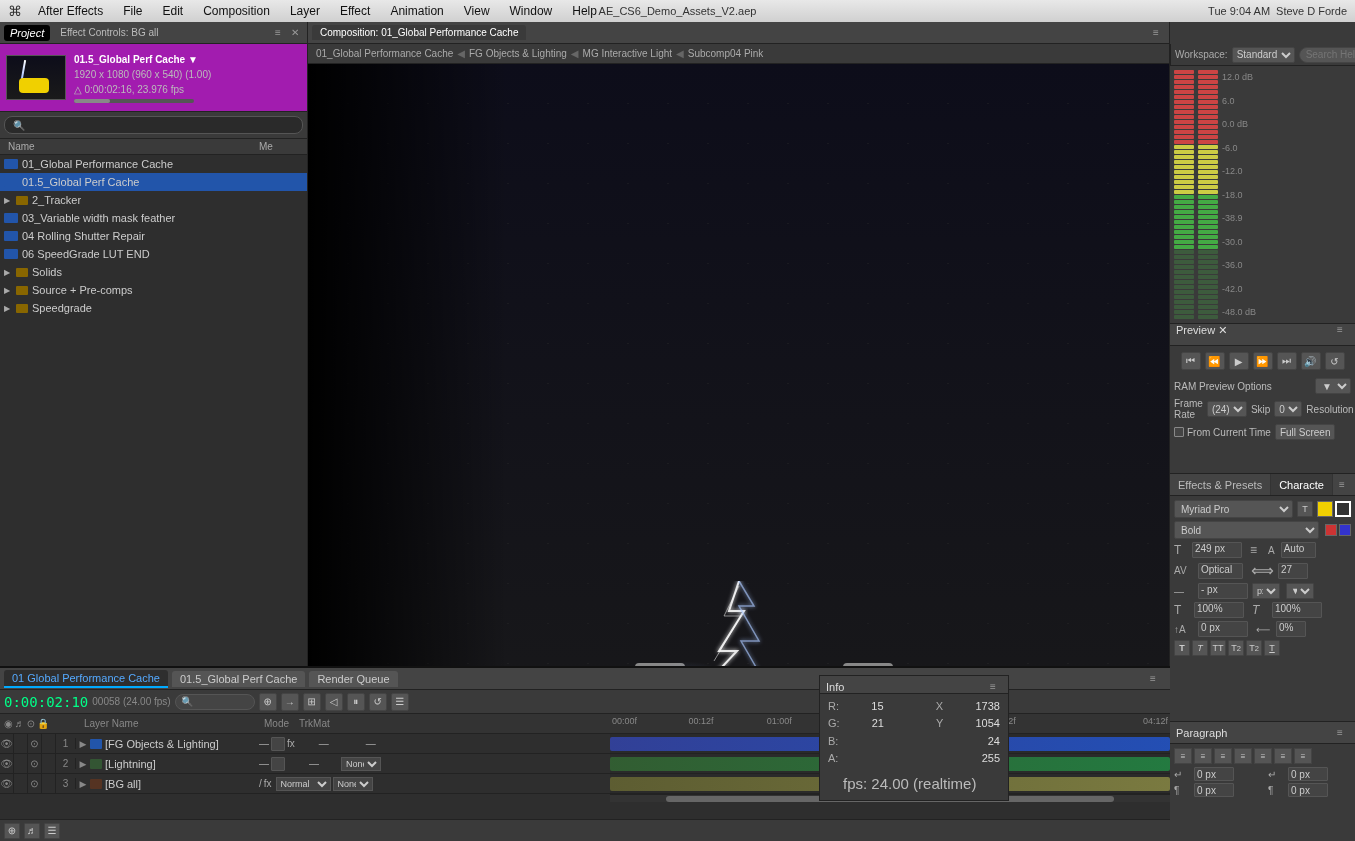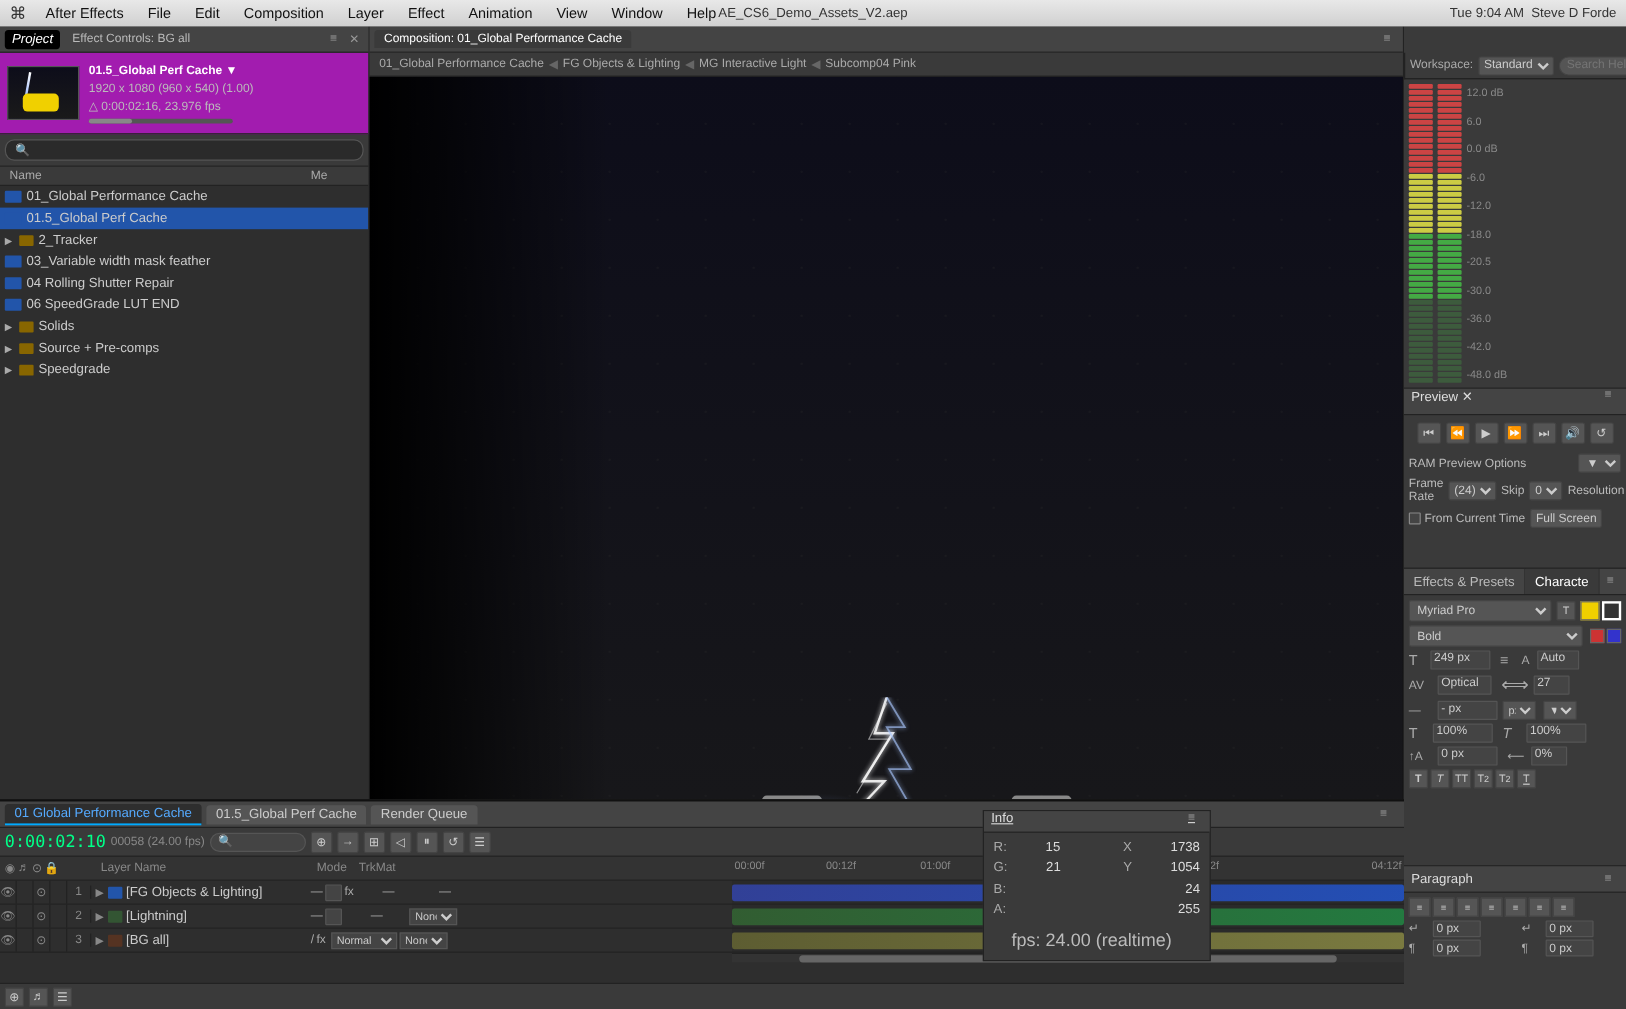--- a/index.html
+++ b/index.html
@@ -433,25 +433,24 @@
       right: 160px;
       width: 190px;
       background: #3a3a3a;
       border: 1px solid #222;
       z-index: 50;
     }
     #info-panel-header {
       height: 18px;
       background: #444;
       display: flex;
-      align-items: flex-start;
+      align-items: flex-end;
       padding: 0 6px;
       border-bottom: 1px solid #222;
       justify-content: space-between;
-      text-decoration: underline;
     }
     #info-panel-header .title { font-size: 11px; color: #ddd; }
     #info-panel-body {
       padding: 4px 8px;
       font-size: 11px;
       color: #bbb;
       line-height: 1.6;
     }
     .info-row { display: flex; justify-content: space-between; }
     .info-key { color: #aaa; }
@@ -1350,21 +1349,21 @@
             <div class="vu-bar" style="background: rgb(68, 170, 68); opacity: 0.3;"></div>
           </div>
 
         <div class="vu-label-col">
           <span>12.0 dB</span>
           <span>6.0</span>
           <span>0.0 dB</span>
           <span>-6.0</span>
           <span>-12.0</span>
           <span>-18.0</span>
-          <span>-20.5</span>
+          <span>-38.9</span>
           <span>-30.0</span>
           <span>-36.0</span>
           <span>-42.0</span>
           <span>-48.0 dB</span>
         </div>
       </div>
     </div>
 
     <div id="preview-section">
       <div id="preview-header">

